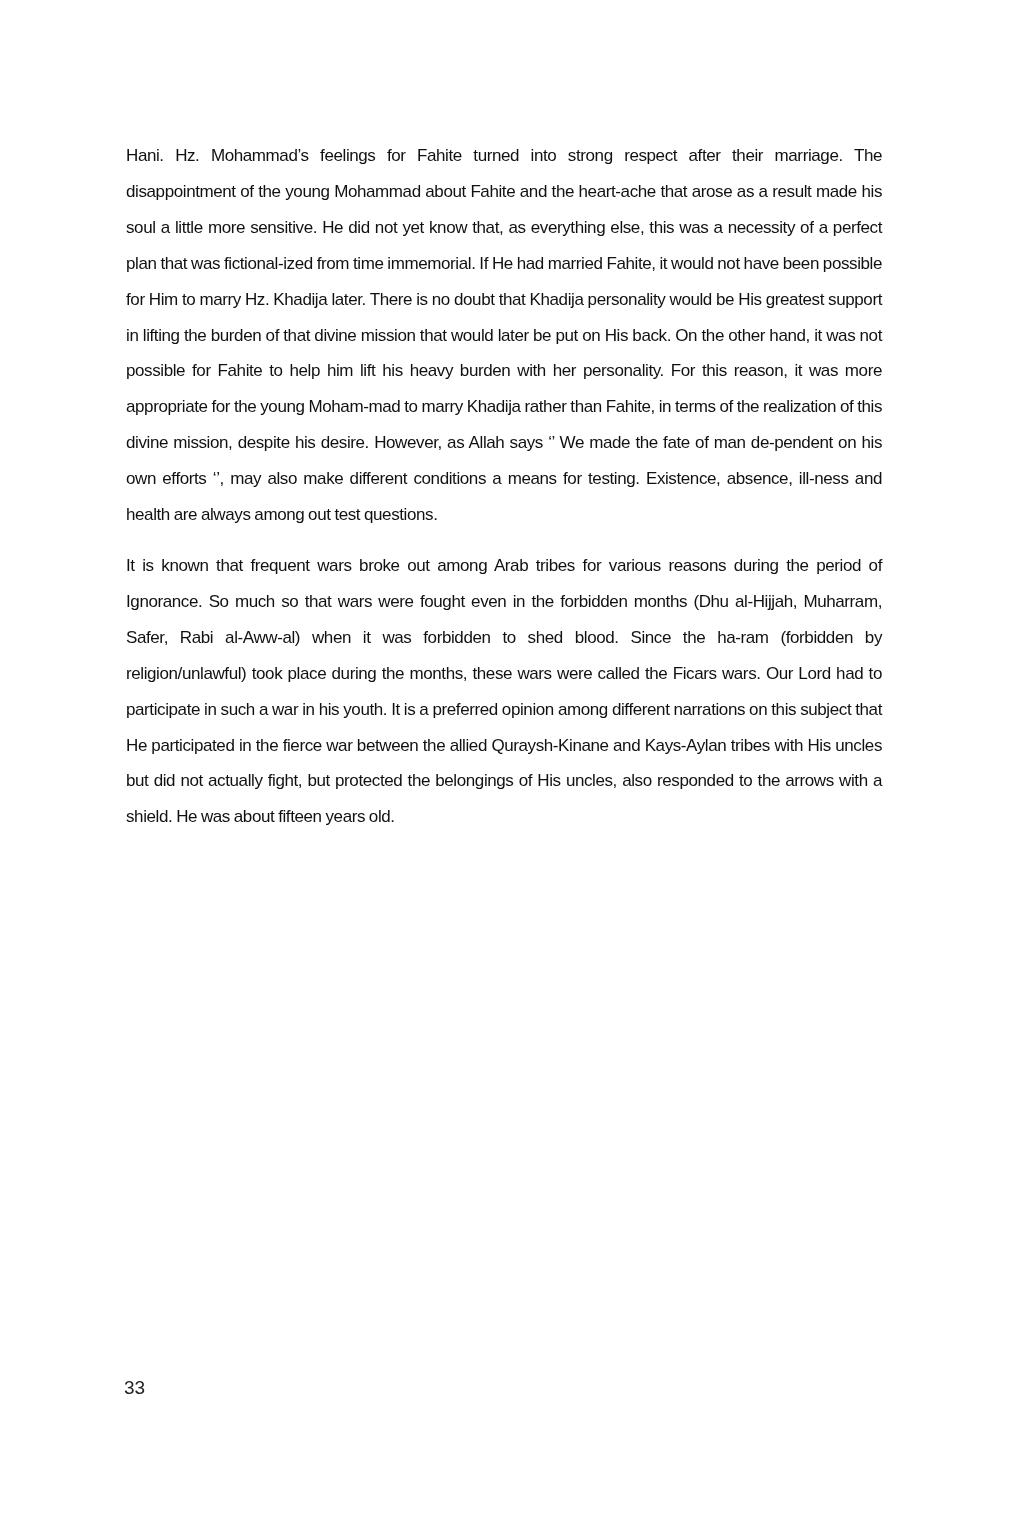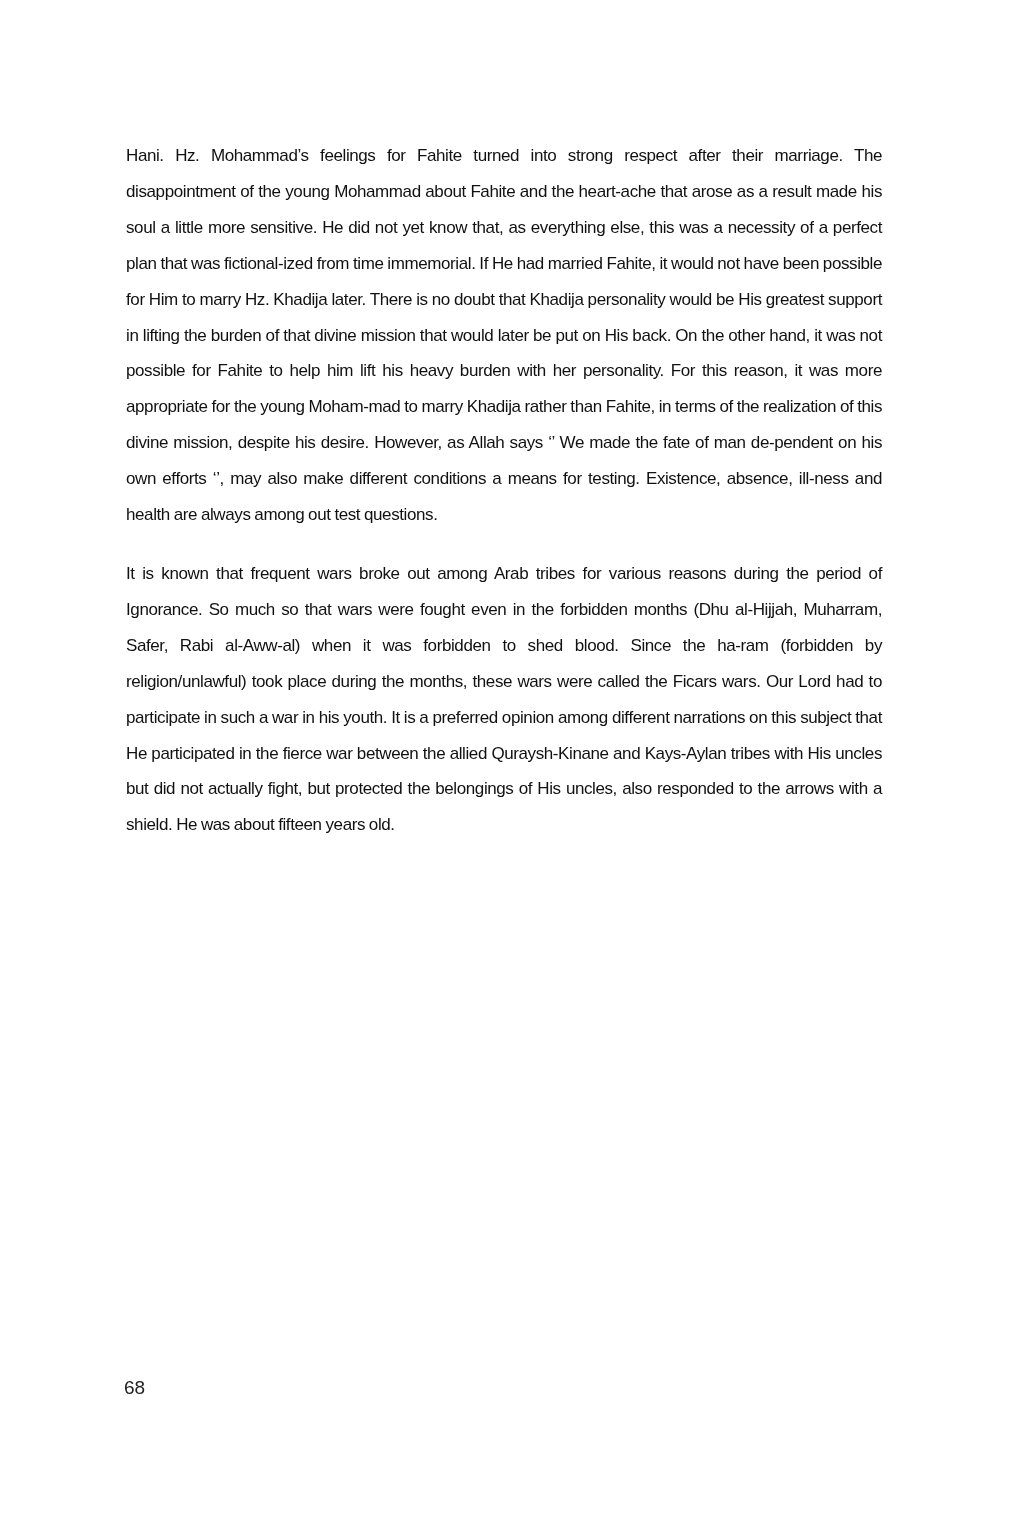--- a/index.html
+++ b/index.html
@@ -4,26 +4,26 @@
   <style>
     html, body { margin: 0; padding: 0; background: #ffffff; }
     body { width: 1024px; height: 1536px; position: relative; overflow: hidden; }
     .page { position: absolute; left: 126px; top: 138px; width: 756px; }
     .para {
       font-family: "Liberation Sans Narrow", "Liberation Sans", sans-serif;
       font-size: 17px; line-height: 35.9px; color: #111111;
       text-align: justify; margin: 0; letter-spacing: -0.4px;
       word-spacing: -0.5px;
     }
-    .para + .para { margin-top: 23px; }
+    .para + .para { margin-top: 15px; }
     .pagenum {
       position: absolute; left: 124px; top: 1377px;
       font-family: "Liberation Sans", sans-serif; font-size: 19px; color: #222;
     }
   </style>
 </head>
 <body>
 
 <div class="page">
   <p class="para">Hani. Hz. Mohammad’s feelings for Fahite turned into strong respect after their marriage. The disappointment of the young Mohammad about Fahite and the heart-ache that arose as a result made his soul a little more sensitive. He did not yet know that, as everything else, this was a necessity of a perfect plan that was fictional-ized from time immemorial. If He had married Fahite, it would not have been possible for Him to marry Hz. Khadija later. There is no doubt that Khadija personality would be His greatest support in lifting the burden of that divine mission that would later be put on His back. On the other hand, it was not possible for Fahite to help him lift his heavy burden with her personality. For this reason, it was more appropriate for the young Moham-mad to marry Khadija rather than Fahite, in terms of the realization of this divine mission, despite his desire. However, as Allah says ‘’ We made the fate of man de-pendent on his own efforts ‘’, may also make different conditions a means for testing. Existence, absence, ill-ness and health are always among out test questions.</p>
   <p class="para">It is known that frequent wars broke out among Arab tribes for various reasons during the period of Ignorance. So much so that wars were fought even in the forbidden months (Dhu al-Hijjah, Muharram, Safer, Rabi al-Aww-al) when it was forbidden to shed blood. Since the ha-ram (forbidden by religion/unlawful) took place during the months, these wars were called the Ficars wars. Our Lord had to participate in such a war in his youth. It is a preferred opinion among different narrations on this subject that He participated in the fierce war between the allied Quraysh-Kinane and Kays-Aylan tribes with His uncles but did not actually fight, but protected the belongings of His uncles, also responded to the arrows with a shield. He was about fifteen years old.</p>
 </div>
-<div class="pagenum">68</div>
+<div class="pagenum">33</div>
 
 </body></html>

